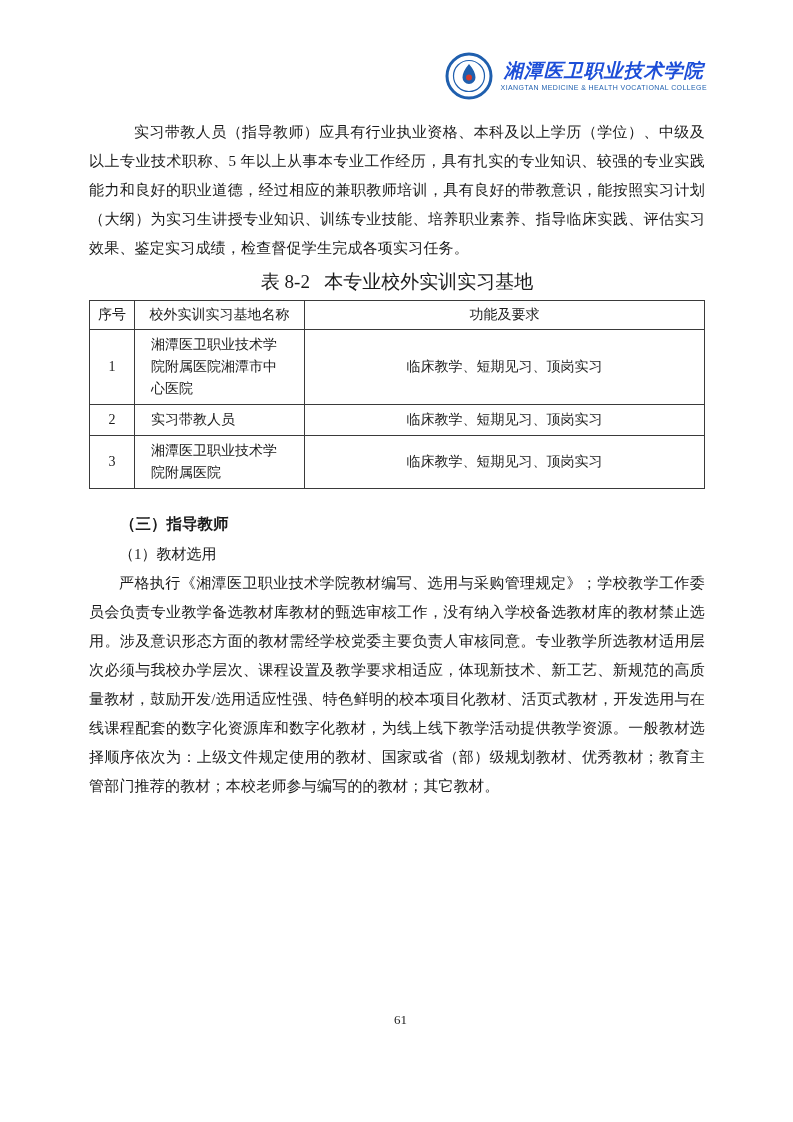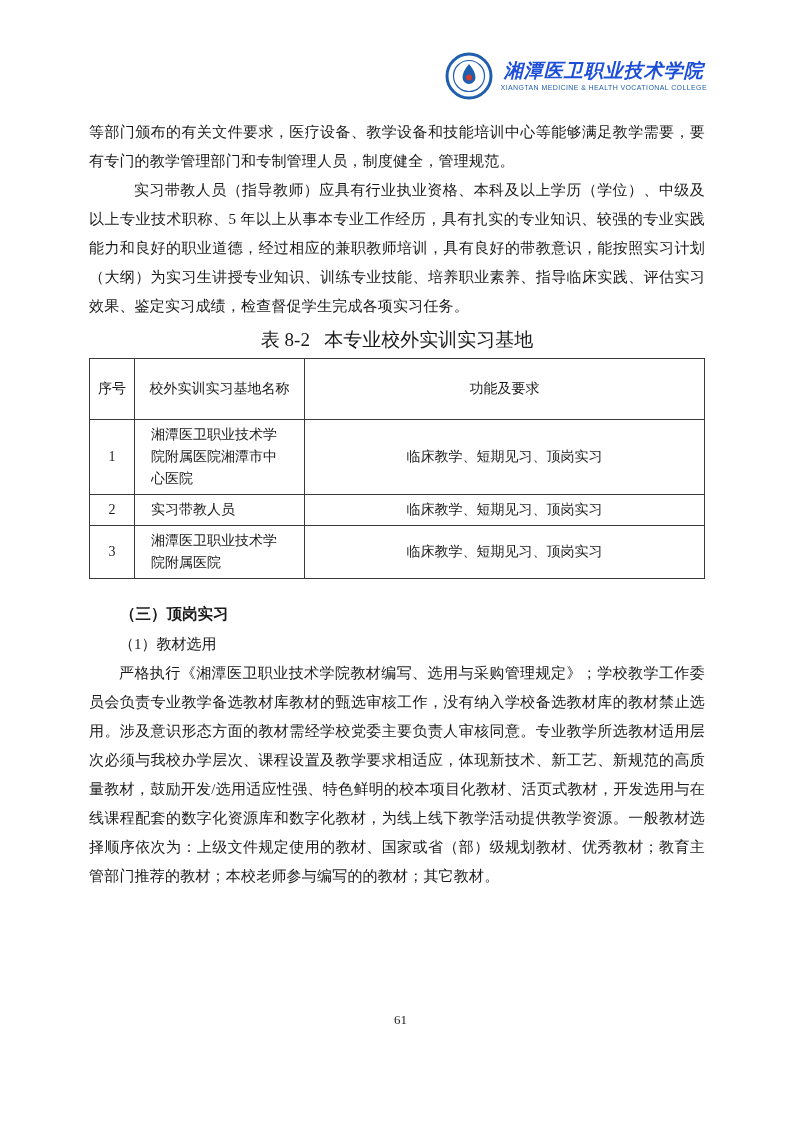--- a/index.html
+++ b/index.html
@@ -74,21 +74,21 @@
     border-collapse: collapse;
     table-layout: fixed;
     font-size: 14px;
   }
   .base-table th, .base-table td {
     border: 1px solid #3a3a3a;
     padding: 4px 16px;
     line-height: 22px;
     vertical-align: middle;
   }
-  .base-table th { font-weight: 400; text-align: center; padding: 19px 4px; }
+  .base-table th { font-weight: 400; text-align: center; padding: 3px 4px; }
   .col-num  { width: 45px; }
   .col-name { width: 170px; }
   td.cell-num  { text-align: center; }
   td.cell-name { text-align: left; }
   td.cell-func { text-align: center; }
 
   
   .section-heading {
     font-size: 15.5px;
     font-weight: 700;
@@ -125,21 +125,20 @@
       <circle cx="24" cy="25.5" r="3" fill="#d23b2f"></circle>
     </svg>
     <div class="logo-text">
       <div class="logo-zh">湘潭医卫职业技术学院</div>
       <div class="logo-en">XIANGTAN MEDICINE &amp; HEALTH VOCATIONAL COLLEGE</div>
     </div>
   </div>
 
   <div class="doc-main">
 
-    <p class="para">等部门颁布的有关文件要求，医疗设备、教学设备和技能培训中心等能够满足教学需要，要有专门的教学管理部门和专制管理人员，制度健全，管理规范。</p>
     <p class="para indent-3">实习带教人员（指导教师）应具有行业执业资格、本科及以上学历（学位）、中级及以上专业技术职称、5 年以上从事本专业工作经历，具有扎实的专业知识、较强的专业实践能力和良好的职业道德，经过相应的兼职教师培训，具有良好的带教意识，能按照实习计划（大纲）为实习生讲授专业知识、训练专业技能、培养职业素养、指导临床实践、评估实习效果、鉴定实习成绩，检查督促学生完成各项实习任务。</p>
 
     <p class="table-caption">表 8-2   本专业校外实训实习基地</p>
 
     <table class="base-table">
       <colgroup>
         <col class="col-num">
           <col class="col-name">
           <col>
       </colgroup>
@@ -162,21 +161,21 @@
           <td class="cell-func">临床教学、短期见习、顶岗实习</td>
         </tr>
         <tr>
           <td class="cell-num">3</td>
           <td class="cell-name">湘潭医卫职业技术学院附属医院</td>
           <td class="cell-func">临床教学、短期见习、顶岗实习</td>
         </tr>
       </tbody>
     </table>
 
-    <p class="section-heading">（三）顶岗实习</p>
+    <p class="section-heading">（三）指导教师</p>
     <p class="sub-line">（1）教材选用</p>
 
     <p class="para indent-2">严格执行《湘潭医卫职业技术学院教材编写、选用与采购管理规定》；学校教学工作委员会负责专业教学备选教材库教材的甄选审核工作，没有纳入学校备选教材库的教材禁止选用。涉及意识形态方面的教材需经学校党委主要负责人审核同意。专业教学所选教材适用层次必须与我校办学层次、课程设置及教学要求相适应，体现新技术、新工艺、新规范的高质量教材，鼓励开发/选用适应性强、特色鲜明的校本项目化教材、活页式教材，开发选用与在线课程配套的数字化资源库和数字化教材，为线上线下教学活动提供教学资源。一般教材选择顺序依次为：上级文件规定使用的教材、国家或省（部）级规划教材、优秀教材；教育主管部门推荐的教材；本校老师参与编写的的教材；其它教材。</p>
 
 
   </div>
 
   <div class="page-footer">
     <span class="page-number">61</span>
   </div>

